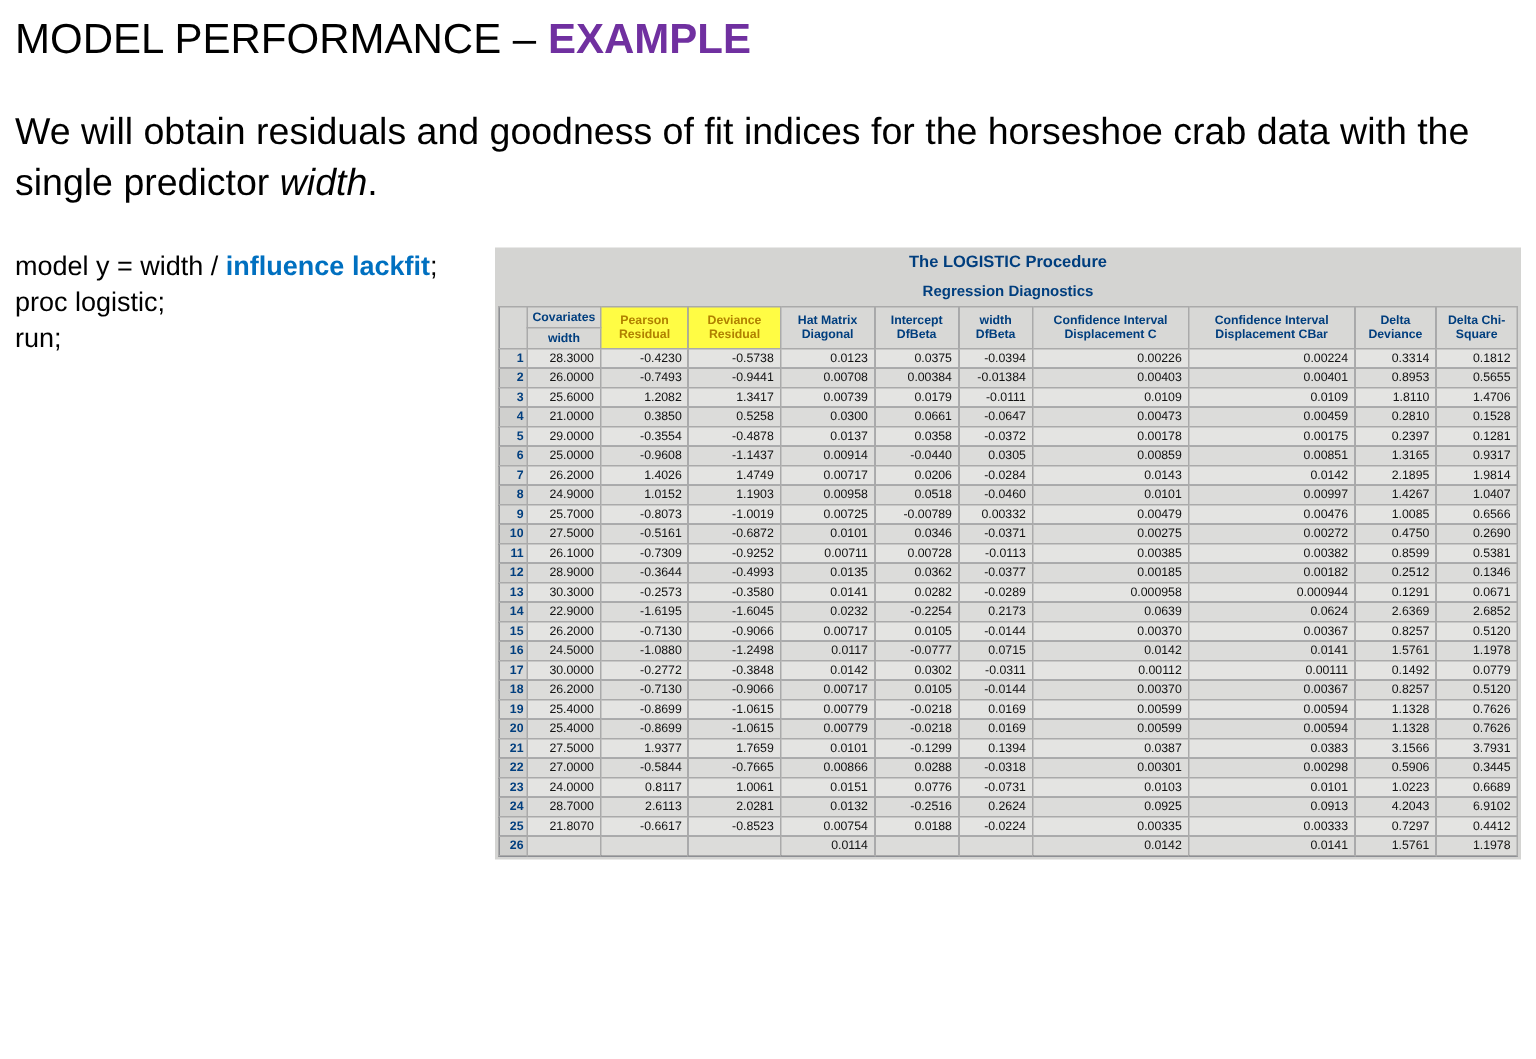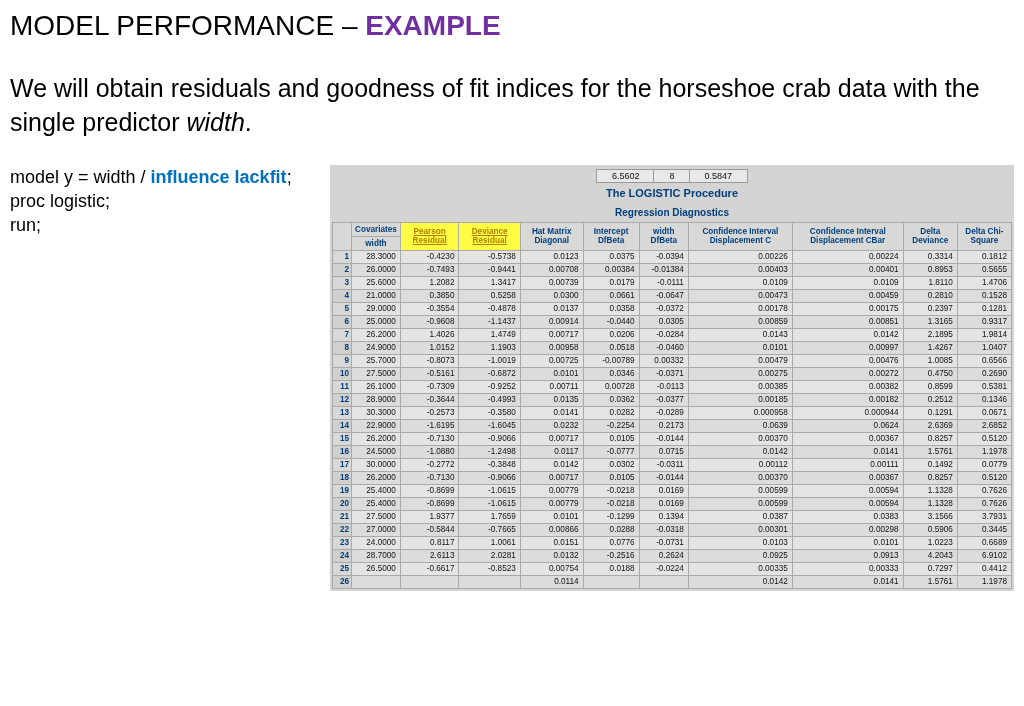--- a/index.html
+++ b/index.html
@@ -100,21 +100,20 @@
     background: #d8d8d6;
     line-height: 1.1;
   }
   table.diag th.cov-label {
     text-align: left;
     color: #003e7e;
   }
   table.diag th.hl {
     background: #fffc44;
     color: #b08000;
-    text-decoration: underline;
   }
   table.diag td {
     border: 1px solid #aaa;
     padding: 1.5px 4px;
     text-align: right;
     background: #e4e4e2;
   }
   table.diag td.rownum {
     text-align: right;
     font-weight: bold;
@@ -142,23 +141,20 @@
 </div>
 
 <div class="content-row">
   <div class="code-block">
     <div><span>model y = width / </span><span class="keyword">influence lackfit</span><span>;</span></div>
     <div>proc logistic;</div>
     <div>run;</div>
   </div>
 
   <div class="output-panel">
-    <div class="top-numbers">
-      <span>6.5602</span><span>8</span><span>0.5847</span>
-    </div>
     <div class="output-subtitle">The LOGISTIC Procedure</div>
     <div class="output-section">Regression Diagnostics</div>
 
     <table class="diag">
       <thead>
         <tr>
           <th rowspan="2"></th>
           <th class="cov-label">Covariates</th>
           <th rowspan="2" class="hl">Pearson Residual</th>
           <th rowspan="2" class="hl">Deviance Residual</th>
@@ -482,21 +478,21 @@
             <td>0.0132</td>
             <td>-0.2516</td>
             <td>0.2624</td>
             <td>0.0925</td>
             <td>0.0913</td>
             <td>4.2043</td>
             <td>6.9102</td>
           </tr>
           <tr>
             <td class="rownum">25</td>
-            <td>26.5000</td>
+            <td>21.8070</td>
             <td>-0.6617</td>
             <td>-0.8523</td>
             <td>0.00754</td>
             <td>0.0188</td>
             <td>-0.0224</td>
             <td>0.00335</td>
             <td>0.00333</td>
             <td>0.7297</td>
             <td>0.4412</td>
           </tr>

